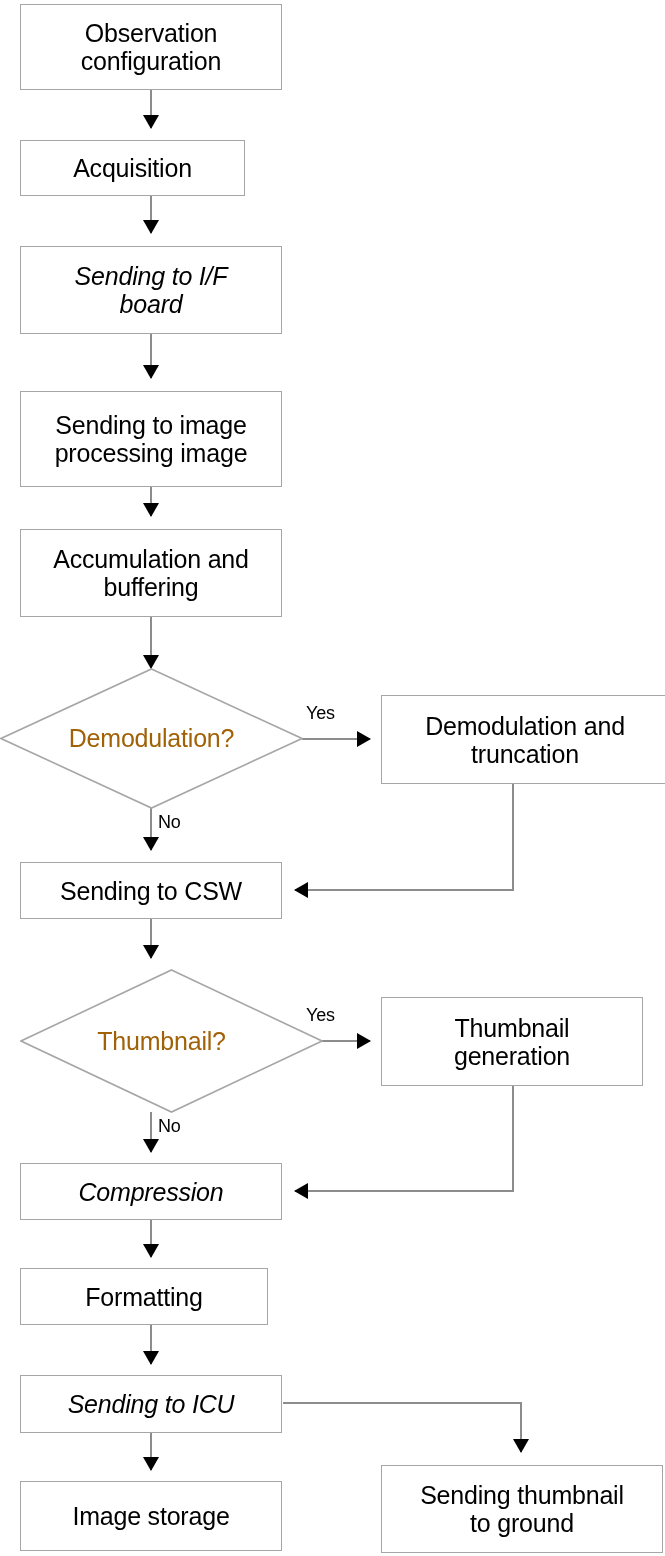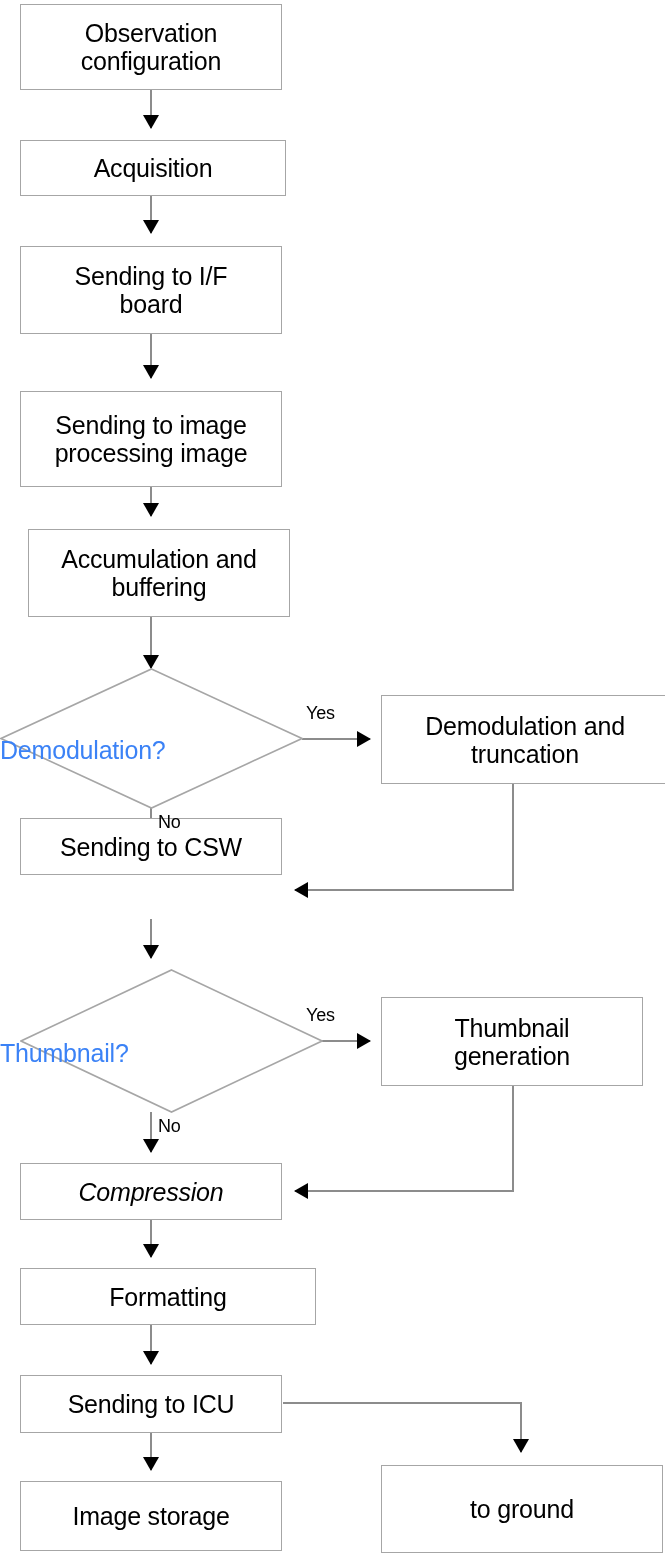--- a/index.html
+++ b/index.html
@@ -38,27 +38,28 @@
   }
   .diamond-wrap {
     position: absolute;
   }
   .diamond-wrap svg {
     display: block;
   }
   .diamond-label {
     position: absolute;
     left: 0;
-    top: 12px;
+    top: 0;
     width: 100%;
     height: 100%;
     display: flex;
     align-items: center;
+    justify-content: center;
     font-size: 25px;
-    color: #3b82f6;
+    color: #a16207;
     letter-spacing: -0.2px;
   }
   .edge-label {
     position: absolute;
     font-size: 18px;
     color: #000000;
     letter-spacing: -0.2px;
     white-space: nowrap;
   }
   #edges {
@@ -124,39 +125,39 @@
     </g>
   </svg>
 
   <div class="node" style="left:20px; top:4px; width:262px; height:86px;">
     <span>
       <span>Observation</span>
       <span>configuration</span>
     </span>
   </div>
 
-  <div class="node" style="left:20px; top:140px; width:266px; height:56px;">
+  <div class="node" style="left:20px; top:140px; width:225px; height:56px;">
     <span>Acquisition</span>
   </div>
 
-  <div class="node" style="left:20px; top:246px; width:262px; height:88px;">
+  <div class="node" style="left:20px; top:246px; width:262px; height:88px;font-style:italic;">
     <span>
       <span>Sending to I/F</span>
       <span>board</span>
     </span>
   </div>
 
   <div class="node" style="left:20px; top:391px; width:262px; height:96px;">
     <span>
       <span>Sending to image</span>
       <span>processing image</span>
     </span>
   </div>
 
-  <div class="node" style="left:28px; top:529px; width:262px; height:88px;">
+  <div class="node" style="left:20px; top:529px; width:262px; height:88px;">
     <span>
       <span>Accumulation and</span>
       <span>buffering</span>
     </span>
   </div>
 
   <div class="diamond-wrap" style="left:0px; top:668px; width:303px; height:141px;">
     <svg width="303" height="141" viewBox="0 0 303 141" xmlns="http://www.w3.org/2000/svg">
       <polygon points="151.5,1 302,70.5 151.5,140 1,70.5" fill="#ffffff" stroke="#a6a6a6" stroke-width="1.6"></polygon>
     </svg>
@@ -165,21 +166,21 @@
     </div>
   </div>
 
   <div class="node" style="left:381px; top:695px; width:288px; height:89px;">
     <span>
       <span>Demodulation and</span>
       <span>truncation</span>
     </span>
   </div>
 
-  <div class="node" style="left:20px; top:818px; width:262px; height:57px;">
+  <div class="node" style="left:20px; top:862px; width:262px; height:57px;">
     <span>Sending to CSW</span>
   </div>
 
   <div class="diamond-wrap" style="left:0px; top:969px; width:303px; height:144px;padding-left:20px;">
     <svg width="303" height="144" viewBox="0 0 303 144" xmlns="http://www.w3.org/2000/svg">
       <polygon points="151.5,1 302,72 151.5,143 1,72" fill="#ffffff" stroke="#a6a6a6" stroke-width="1.6"></polygon>
     </svg>
     <div class="diamond-label">
       <span>Thumbnail?</span>
     </div>
@@ -189,34 +190,35 @@
     <span>
       <span>Thumbnail</span>
       <span>generation</span>
     </span>
   </div>
 
   <div class="node" style="left:20px; top:1163px; width:262px; height:57px;font-style:italic;">
     <span>Compression</span>
   </div>
 
-  <div class="node" style="left:20px; top:1268px; width:296px; height:57px;">
+  <div class="node" style="left:20px; top:1268px; width:248px; height:57px;">
     <span>Formatting</span>
   </div>
 
-  <div class="node" style="left:20px; top:1375px; width:262px; height:58px;">
+  <div class="node" style="left:20px; top:1375px; width:262px; height:58px;font-style:italic;">
     <span>Sending to ICU</span>
   </div>
 
   <div class="node" style="left:20px; top:1481px; width:262px; height:70px;">
     <span>Image storage</span>
   </div>
 
   <div class="node" style="left:381px; top:1465px; width:282px; height:88px;">
     <span>
+      <span>Sending thumbnail</span>
       <span>to ground</span>
     </span>
   </div>
 
   <div class="edge-label" style="left:306px; top:703px;">Yes</div>
 
   <div class="edge-label" style="left:158px; top:812px;">No</div>
 
   <div class="edge-label" style="left:306px; top:1005px;">Yes</div>
 

